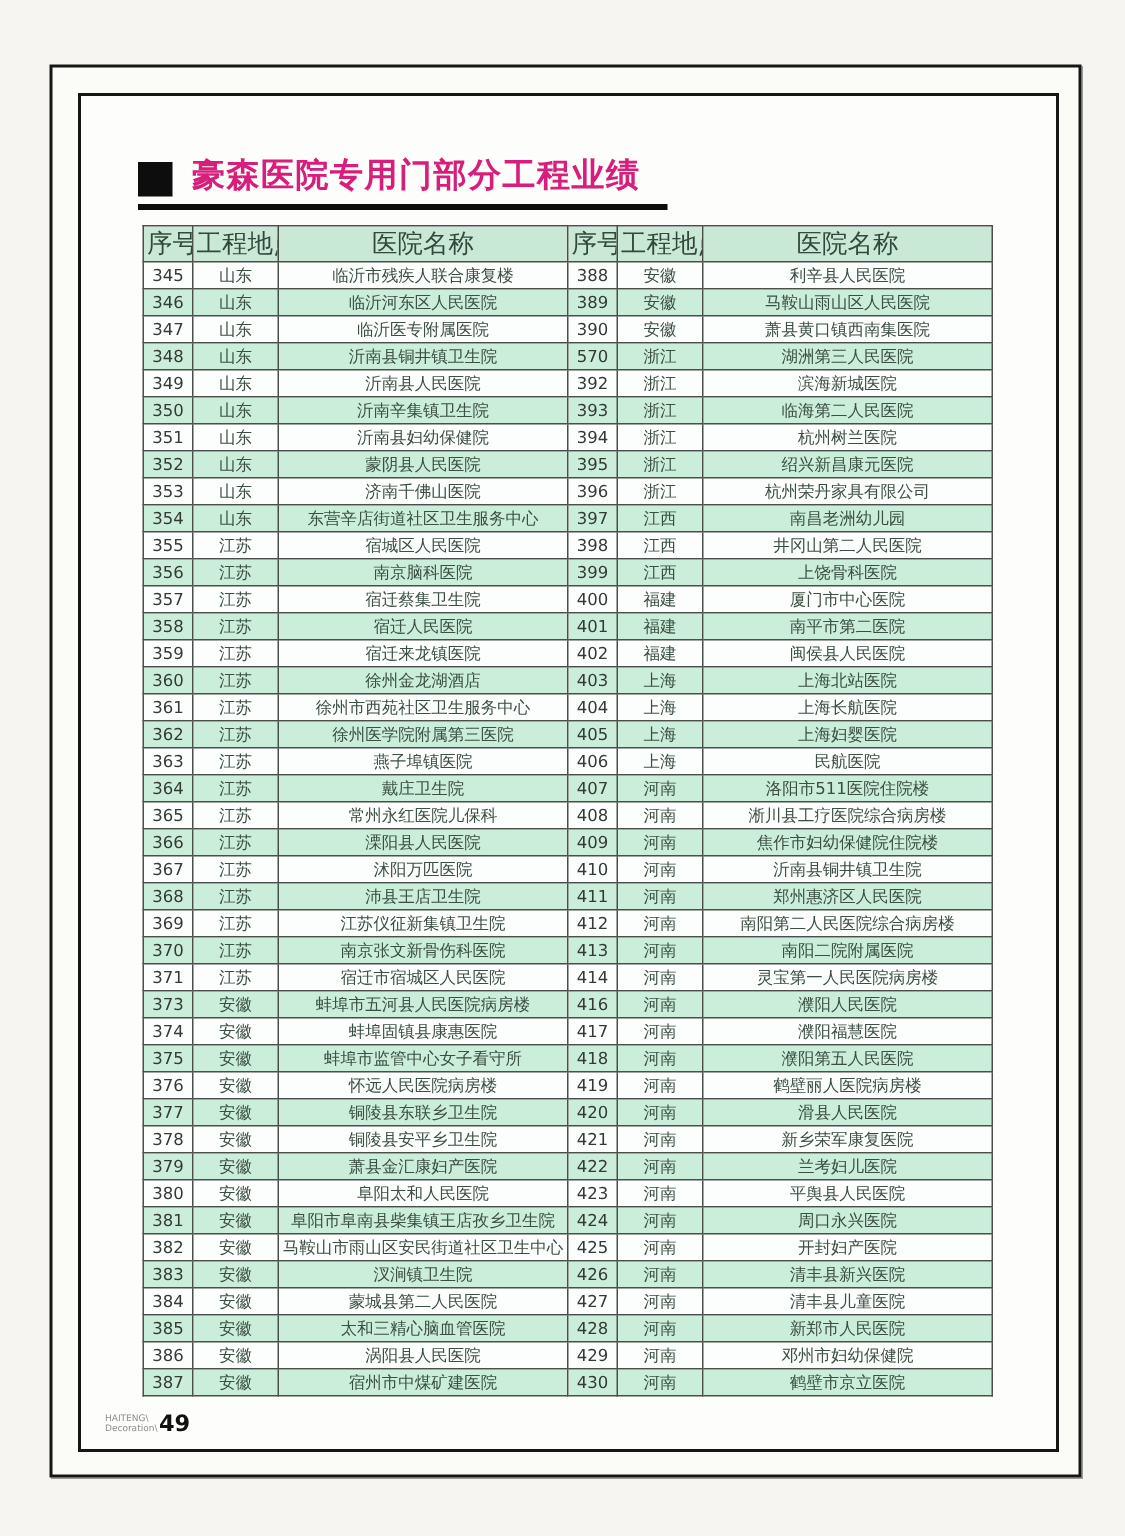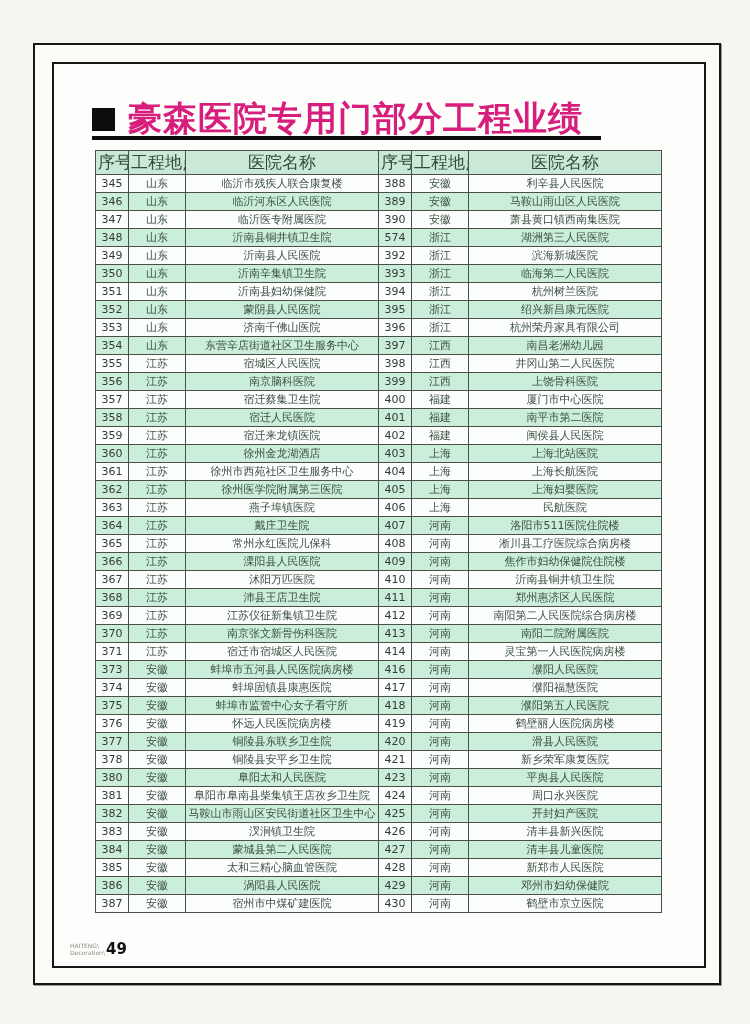--- a/index.html
+++ b/index.html
@@ -22,21 +22,21 @@
     position:absolute;left:38px;top:40px;
     display:flex;align-items:flex-end;
     border-bottom:4px solid #0d0d0d;
     padding-bottom:4px;padding-right:18px;
   }
   .title-square{
     width:23px;height:23px;background:#0d0d0d;
     margin-right:13px;margin-bottom:1px;flex:0 0 auto;
   }
   .title{
-    margin:0;font-size:34px;line-height:28px;font-weight:bold;
+    margin:0;font-size:22px;line-height:28px;font-weight:bold;
     color:#d81e7c;letter-spacing:1px;white-space:nowrap;
   }
   table.perf-table{
     position:absolute;left:41px;top:86px;
     border-collapse:collapse;table-layout:fixed;width:566px;
     font-size:11px;color:#3b4f42;
     border:1px solid #2e2e2e;
   }
   .perf-table th,.perf-table td{
     border:1px solid #4a4f4b;height:17px;padding:0 2px;
@@ -117,21 +117,21 @@
           <td class="col-loc">山东</td>
           <td class="col-name">临沂医专附属医院</td>
           <td class="col-no">390</td>
           <td class="col-loc">安徽</td>
           <td class="col-name">萧县黄口镇西南集医院</td>
         </tr>
         <tr>
           <td class="col-no">348</td>
           <td class="col-loc">山东</td>
           <td class="col-name">沂南县铜井镇卫生院</td>
-          <td class="col-no">574</td>
+          <td class="col-no">570</td>
           <td class="col-loc">浙江</td>
           <td class="col-name">湖洲第三人民医院</td>
         </tr>
         <tr>
           <td class="col-no">349</td>
           <td class="col-loc">山东</td>
           <td class="col-name">沂南县人民医院</td>
           <td class="col-no">392</td>
           <td class="col-loc">浙江</td>
           <td class="col-name">滨海新城医院</td>
@@ -352,20 +352,28 @@
           <td class="col-loc">河南</td>
           <td class="col-name">滑县人民医院</td>
         </tr>
         <tr>
           <td class="col-no">378</td>
           <td class="col-loc">安徽</td>
           <td class="col-name">铜陵县安平乡卫生院</td>
           <td class="col-no">421</td>
           <td class="col-loc">河南</td>
           <td class="col-name">新乡荣军康复医院</td>
+        </tr>
+        <tr>
+          <td class="col-no">379</td>
+          <td class="col-loc">安徽</td>
+          <td class="col-name">萧县金汇康妇产医院</td>
+          <td class="col-no">422</td>
+          <td class="col-loc">河南</td>
+          <td class="col-name">兰考妇儿医院</td>
         </tr>
         <tr>
           <td class="col-no">380</td>
           <td class="col-loc">安徽</td>
           <td class="col-name">阜阳太和人民医院</td>
           <td class="col-no">423</td>
           <td class="col-loc">河南</td>
           <td class="col-name">平舆县人民医院</td>
         </tr>
         <tr>

